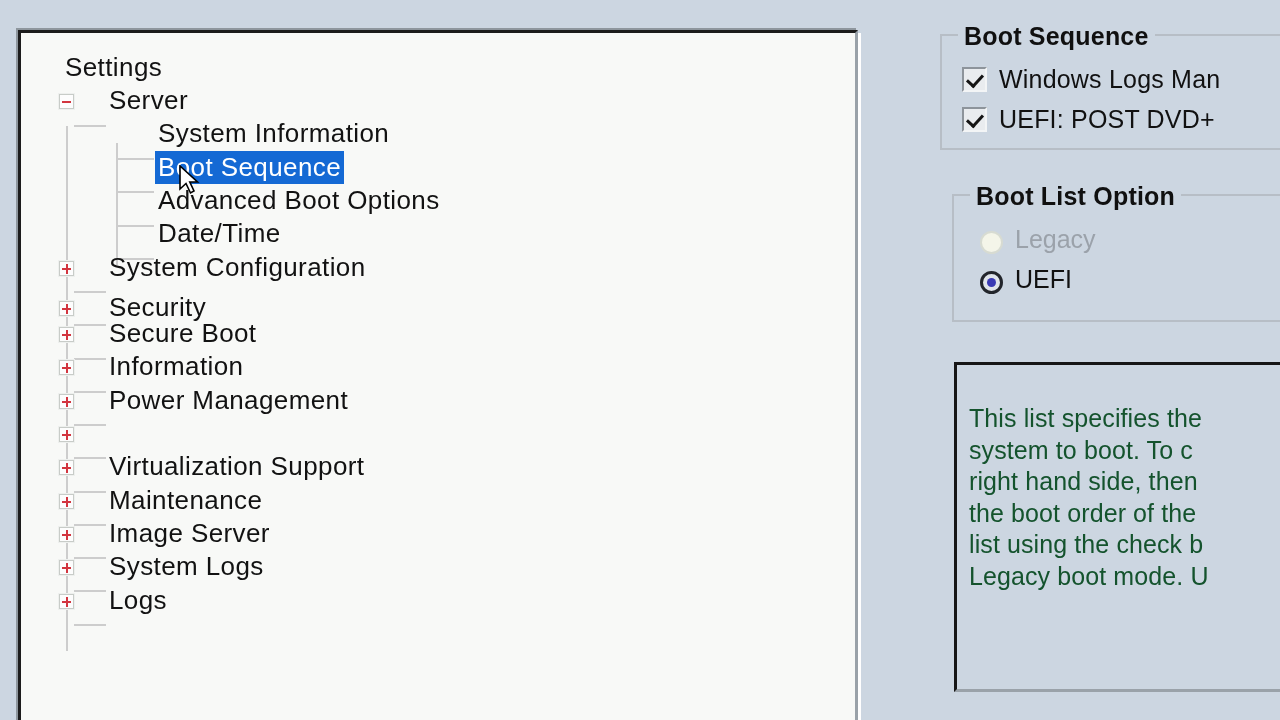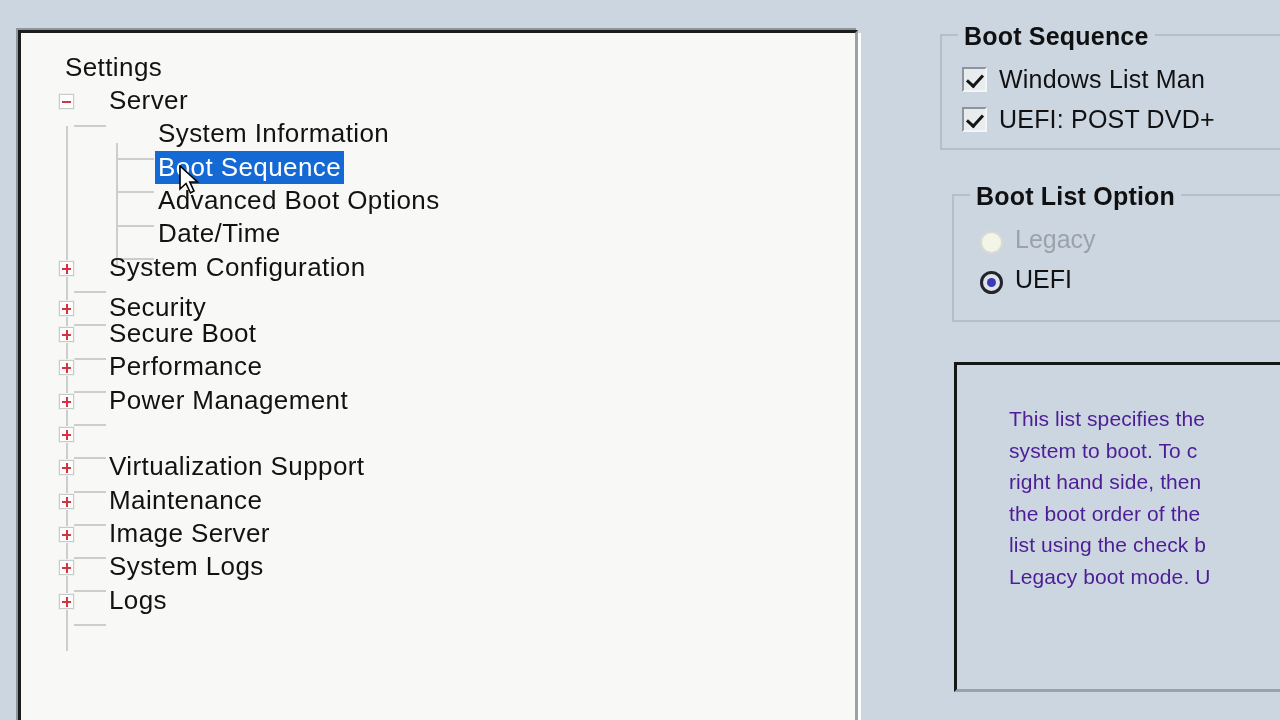--- a/index.html
+++ b/index.html
@@ -227,26 +227,25 @@
     background: #ccd6e1;
     border-top: 3px solid #161616;
     border-left: 3px solid #161616;
     border-right: 3px solid #9aa2a9;
     border-bottom: 3px solid #9aa2a9;
     box-sizing: border-box;
     overflow: hidden;
   }
   #desc-text {
     padding: 38px 0 0 12px;
-    font-size: 21px;
+    font-size: 25px;
     line-height: 31.5px;
-    color: #4c1d95;
+    color: #14532d;
     white-space: pre;
     letter-spacing: 0.1px;
-    margin-left: 40px;
   }
 </style>
 </head>
 <body>
 
 <div id="root">
 
   <div class="tree-panel">
     <div class="tree-inner">
 
@@ -298,21 +297,21 @@
           <div class="tree-row" style="position: absolute; left: 0px; width: 100%; top: 258px; padding-left: 28px;">
             <span class="exp plus"></span>
             <span class="tree-label lvl1">Security</span>
           </div>
           <div class="tree-row" style="position: absolute; left: 0px; width: 100%; top: 284.1px;">
             <span class="exp plus"></span>
             <span class="tree-label lvl1">Secure Boot</span>
           </div>
           <div class="tree-row" style="position: absolute; left: 0px; width: 100%; top: 317.4px;">
             <span class="exp plus"></span>
-            <span class="tree-label lvl1">Performance</span>
+            <span class="tree-label lvl1">Information</span>
           </div>
           <div class="tree-row" style="position: absolute; left: 0px; width: 100%; top: 350.7px;">
             <span class="exp plus"></span>
             <span class="tree-label lvl1">Power Management</span>
           </div>
           <div class="tree-row" style="position: absolute; left: 0px; width: 100%; top: 384px;">
             <span class="exp plus"></span>
           </div>
           <div class="tree-row" style="position: absolute; left: 0px; width: 100%; top: 417.3px;">
             <span class="exp plus"></span>
@@ -343,21 +342,21 @@
   </div>
 
   <div class="right-pane">
 
     <div class="group" id="boot-seq-group">
       <div class="group-border"></div>
       <div class="group-title">Boot Sequence</div>
 
       <div class="cb-row" style="top:42px;">
         <span class="checkbox"></span>
-        <span class="cb-label">Windows List Man</span>
+        <span class="cb-label">Windows Logs Man</span>
       </div>
 
       <div class="cb-row" style="top:82px;">
         <span class="checkbox"></span>
         <span class="cb-label">UEFI: POST DVD+</span>
       </div>
     </div>
 
     <div class="group" id="boot-list-group">
       <div class="group-border"></div>

